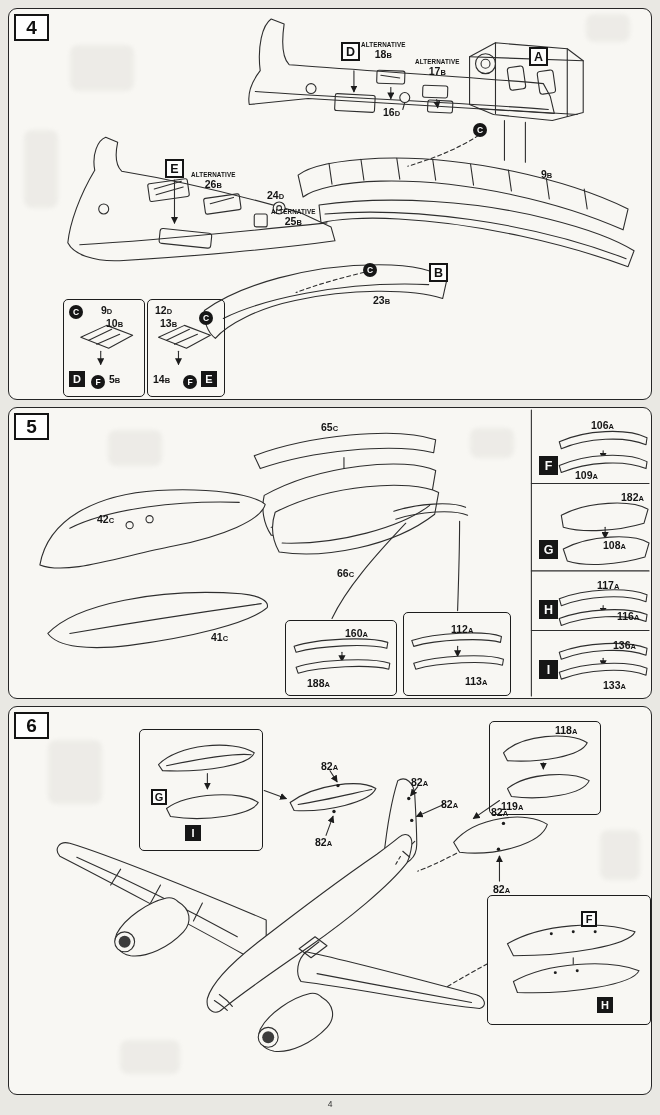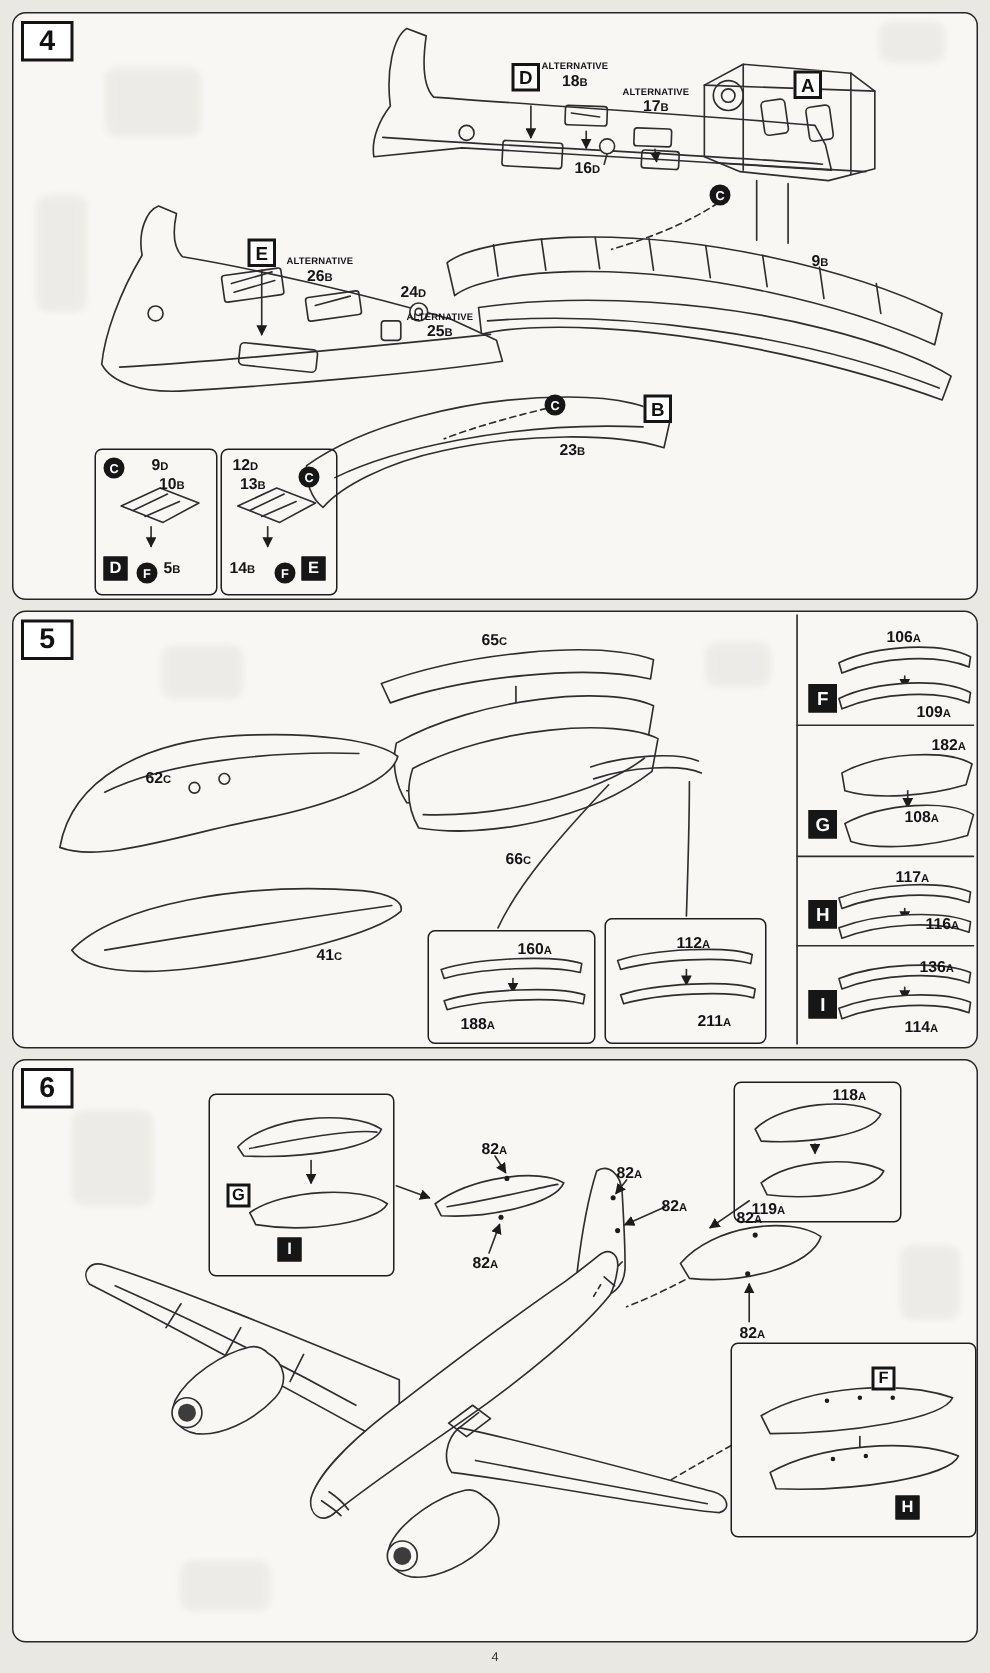--- a/index.html
+++ b/index.html
@@ -236,46 +236,46 @@
           <path fill="#f8f7f3" d="M552,266 C578,256 620,254 640,262 L639,269 C618,261 580,263 554,273 Z"></path>
         </g>
       </g>
     </svg>
 
     <div class="stepbox">
         <span>5</span>
       </div>
 
     <span class="plabel" style="left:312px;top:14px"><span>65</span><span class="suf">C</span></span>
-    <span class="plabel" style="left:88px;top:106px"><span>62</span><span class="suf">C</span></span>
+    <span class="plabel" style="left:88px;top:106px"><span>42</span><span class="suf">C</span></span>
     <span class="plabel" style="left:328px;top:160px"><span>66</span><span class="suf">C</span></span>
     <span class="plabel" style="left:202px;top:224px"><span>41</span><span class="suf">C</span></span>
 
     <div class="inset" style="left:276px;top:212px;width:112px;height:76px"></div>
     <span class="plabel" style="left:336px;top:220px"><span>160</span><span class="suf">A</span></span>
     <span class="plabel" style="left:298px;top:270px"><span>188</span><span class="suf">A</span></span>
 
     <div class="inset" style="left:394px;top:204px;width:108px;height:84px"></div>
     <span class="plabel" style="left:442px;top:216px"><span>112</span><span class="suf">A</span></span>
-    <span class="plabel" style="left:456px;top:268px"><span>211</span><span class="suf">A</span></span>
+    <span class="plabel" style="left:456px;top:268px"><span>113</span><span class="suf">A</span></span>
 
     <span class="plabel" style="left:582px;top:12px"><span>106</span><span class="suf">A</span></span>
-    <span class="plabel" style="left:602px;top:62px"><span>109</span><span class="suf">A</span></span>
+    <span class="plabel" style="left:566px;top:62px"><span>109</span><span class="suf">A</span></span>
     <div class="lbox dark" style="left:530px;top:48px">F</div>
 
     <span class="plabel" style="left:612px;top:84px"><span>182</span><span class="suf">A</span></span>
     <span class="plabel" style="left:594px;top:132px"><span>108</span><span class="suf">A</span></span>
     <div class="lbox dark" style="left:530px;top:132px">G</div>
 
     <span class="plabel" style="left:588px;top:172px"><span>117</span><span class="suf">A</span></span>
     <span class="plabel" style="left:608px;top:203px"><span>116</span><span class="suf">A</span></span>
     <div class="lbox dark" style="left:530px;top:192px">H</div>
 
     <span class="plabel" style="left:604px;top:232px"><span>136</span><span class="suf">A</span></span>
-    <span class="plabel" style="left:594px;top:272px"><span>114</span><span class="suf">A</span></span>
+    <span class="plabel" style="left:594px;top:272px"><span>133</span><span class="suf">A</span></span>
     <div class="lbox dark" style="left:530px;top:252px">I</div>
   </section>
 
   <section class="panel" id="panel6">
     <svg viewBox="0 0 644 389" preserveAspectRatio="none">
       <defs>
           <marker id="ar6" viewBox="0 0 10 10" refX="8.5" refY="5" markerWidth="6.5" markerHeight="6.5" orient="auto-start-reverse">
             <path d="M0,0 L10,5 L0,10 Z" fill="#1c1c1c"></path>
           </marker>
         </defs>

